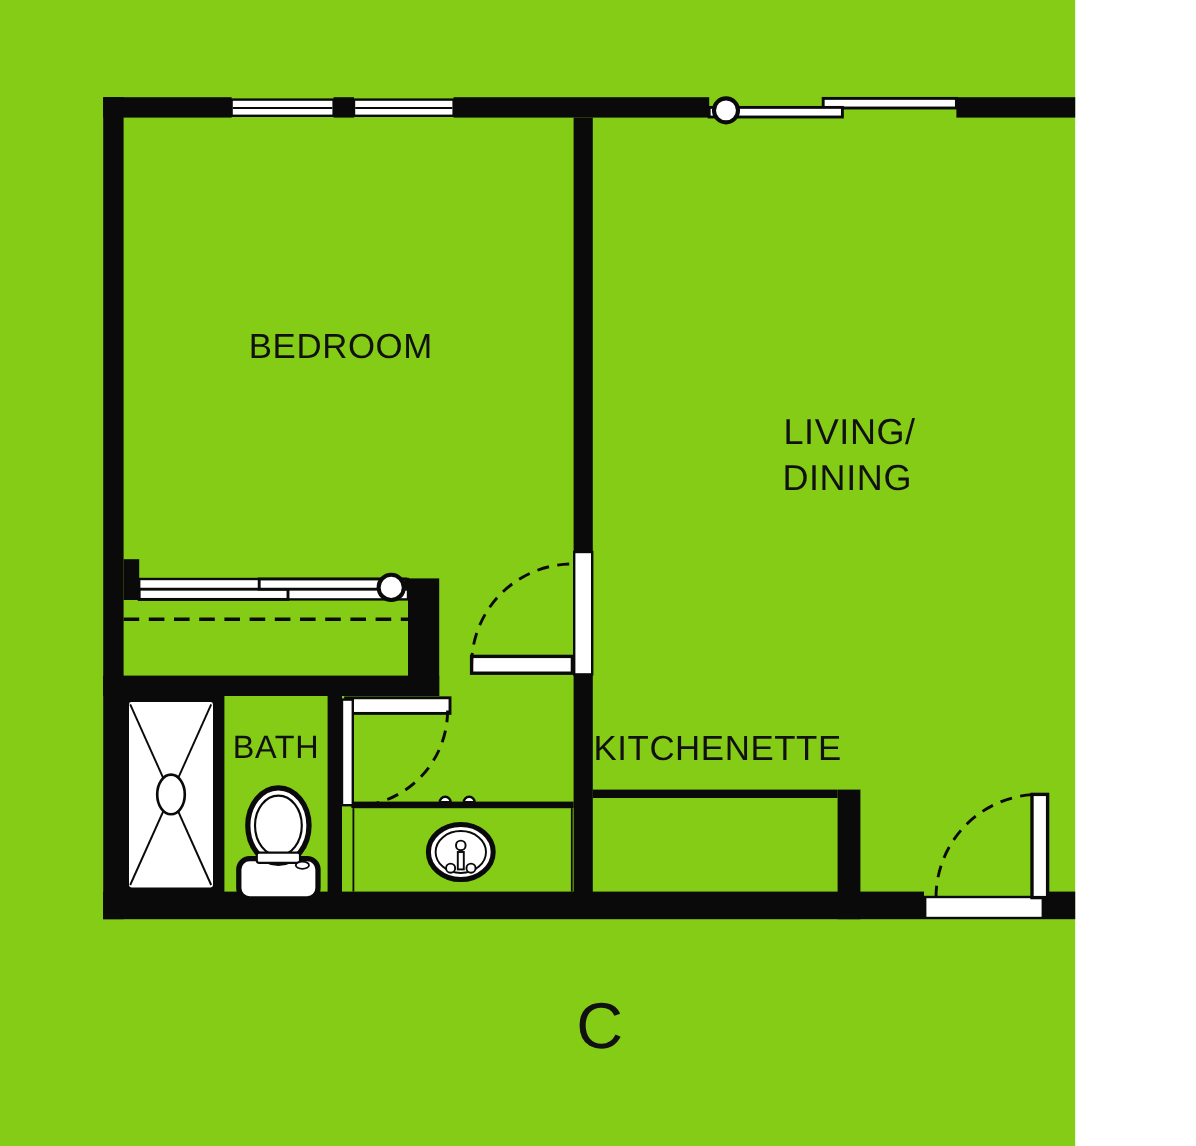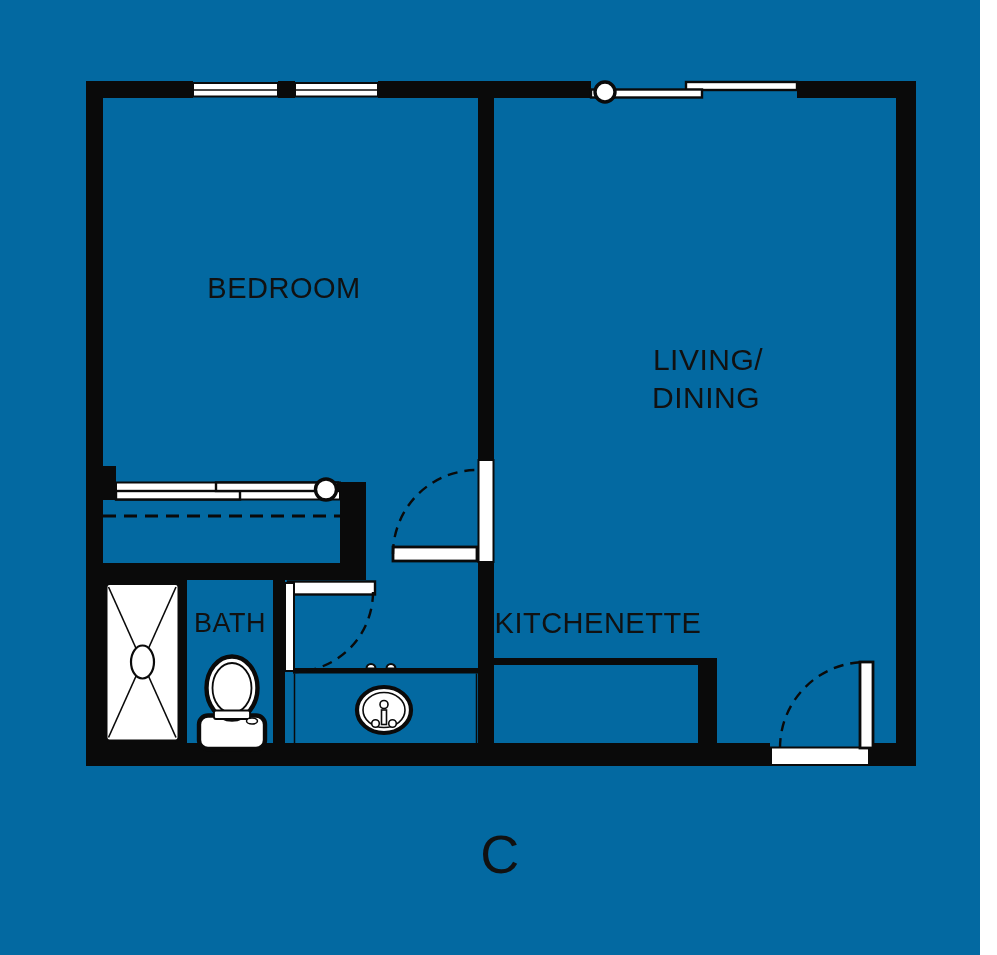--- a/index.html
+++ b/index.html
@@ -1,19 +1,19 @@
 <!DOCTYPE html>
 <html><head>
 <meta charset="utf-8">
 <style>
   html,body{margin:0;padding:0;background:#ffffff;}
   #canvas{
     position:relative;
-    width:980px;height:955px;
-    background:#0369a1;
+    width:896px;height:955px;
+    background:#84cc16;
     font-family:"Liberation Sans", sans-serif;
     overflow:hidden;
   }
   svg{position:absolute;left:0;top:0;}
   .ln{stroke:#0a0a0a;}
   .whitefill{fill:#ffffff;}
   .nofill{fill:none;}
   .dash{stroke-dasharray:10 7;}
   .roddash{stroke-dasharray:13 8;}
   .plan-text{

